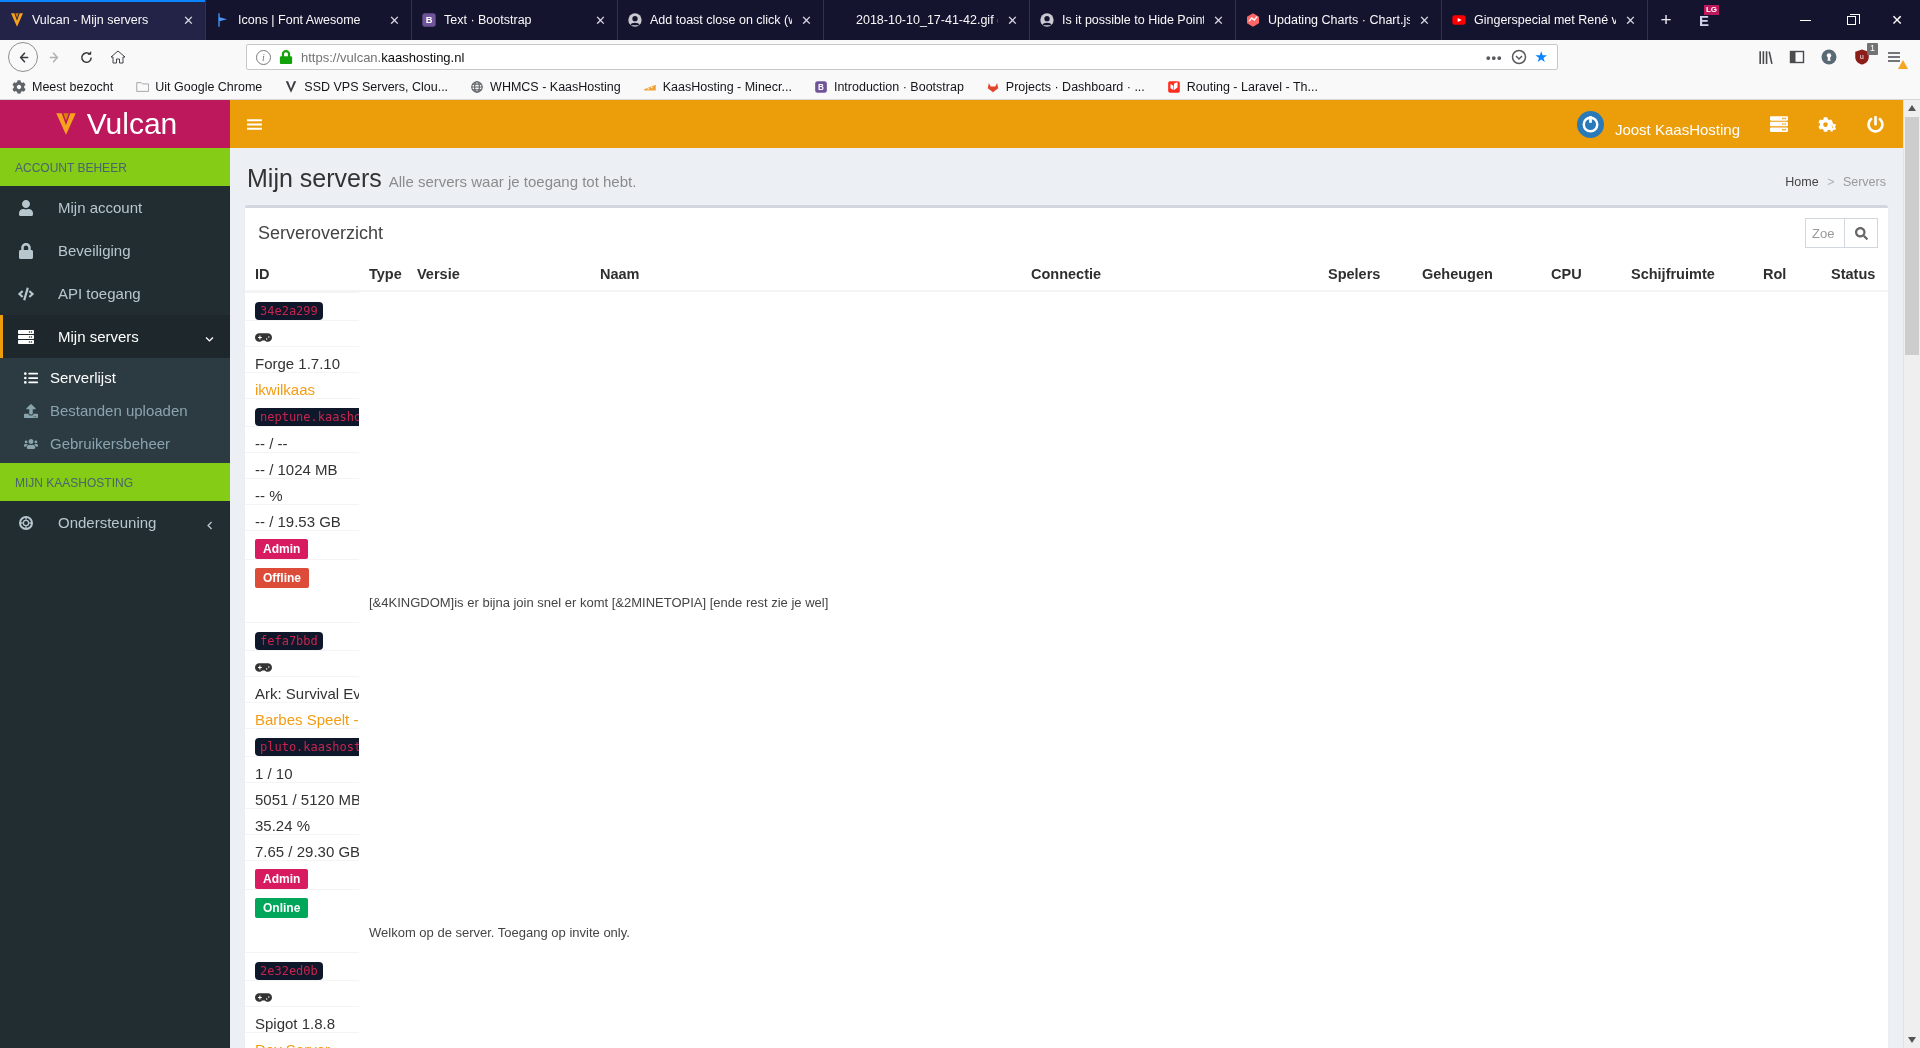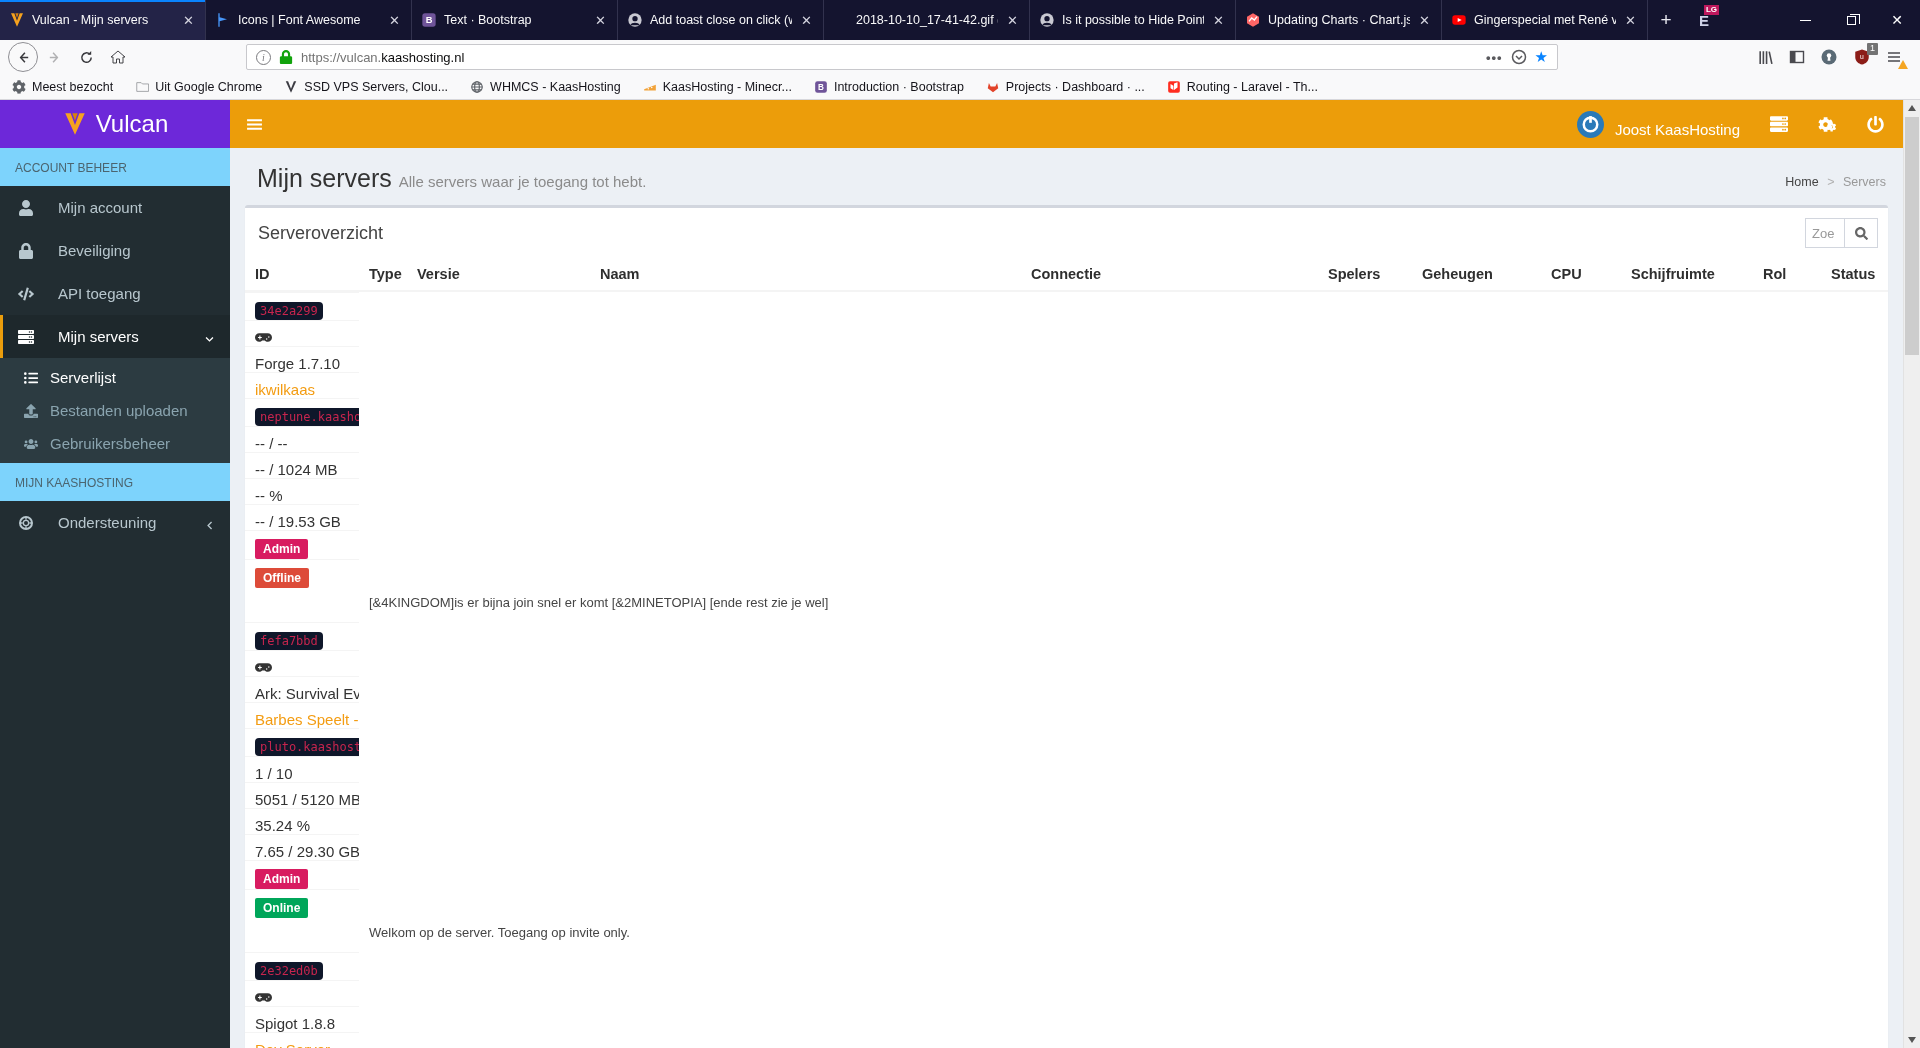--- a/index.html
+++ b/index.html
@@ -54,42 +54,42 @@
   .relpos { position:relative; }
 
   .bookmarksbar { height:26px; background:#f9f9fa; border-bottom:1px solid #d7d7db;
                   display:flex; align-items:center; padding:0 12px; gap:22px; font-size:12.5px; color:#15141a; }
   .bm { display:flex; align-items:center; gap:6px; }
 
   
   .page { position:relative; display:flex; height:948px; background:#ecf0f5; }
 
   .sidebar { width:230px; flex:0 0 230px; background:#222d32; display:flex; flex-direction:column; }
-  .logo { height:48px; background:#6d28d9; display:flex; align-items:center; justify-content:center; gap:8px;
-          color:#fff; font-size:24px;text-align:center; }
-  .menu-header { padding:13px 15px 11px; font-size:12px; color:#4b646f; background:#7dd3fc; }
+  .logo { height:48px; background:#be185d; display:flex; align-items:center; justify-content:center; gap:8px;
+          color:#fff; font-size:30px;text-align:center; }
+  .menu-header { padding:13px 15px 11px; font-size:12px; color:#4b646f; background:#84cc16; }
   .menu-item { display:flex; align-items:flex-end; gap:22px; padding:13px 15px 13px 12px;
                color:#b8c7ce; font-size:15px; border-left:3px solid transparent; cursor:pointer; }
   .menu-item .mi-icon { width:21px; display:flex; justify-content:center; }
   .menu-item.active { background:#1e282c; color:#fff; border-left-color:#eb9d0c; }
   .chev { margin-left:auto; color:inherit; }
   .submenu { background:#2c3b41; padding:3px 0; }
   .sub-item { display:flex; align-items:center; gap:10px; padding:8px 15px 8px 21px; color:#8aa4af; font-size:15px; cursor:pointer; }
   .sub-item.active { color:#fff; }
   .sub-item .mi-icon { width:19px; display:flex; justify-content:center; }
 
   .main { flex:1; display:flex; flex-direction:column; min-width:0; }
   .navbar { height:48px; background:#ec9d0a; display:flex; align-items:center; color:#fff; flex:0 0 48px; }
   .hamburger { width:48px; height:48px; display:flex; align-items:center; justify-content:center; }
   .nav-right { margin-left:auto; display:flex; align-items:center; gap:30px; padding-right:36px; }
   .user-box { display:flex; align-items:flex-end; gap:11px; font-size:15px; }
   .avatar { width:27px; height:27px; border-radius:50%; background:#2a7ab9; display:flex; align-items:center; justify-content:center; }
 
   .content { flex:1; padding:0 32px 0 15px; overflow:hidden; }
-  .content-header { display:flex; align-items:flex-start; justify-content:space-between; padding:16px 2px 12px;margin-left:10px; }
+  .content-header { display:flex; align-items:flex-start; justify-content:space-between; padding:16px 2px 12px; }
   .page-title { margin:0; font-size:25px; font-weight:normal; color:#333; }
   .page-title small { font-size:15px; color:#8b8b8b; margin-left:7px; }
   .breadcrumb { font-size:12.5px; color:#999; margin-top:11px; }
   .breadcrumb .home { color:#444; text-decoration:none; }
   .crumb-sep { margin:0 5px; color:#b0b0b0; }
 
   .box { background:#fff; border-top:3px solid #d2d6de; border-radius:3px; box-shadow:0 1px 1px rgba(0,0,0,.1); }
   .box-header { position:relative; padding:10px; height:50px; }
   .box-title { font-size:18px; color:#444; margin:5px 0 0 3px; display:inline-block; }
   .search-group { position:absolute; right:10px; top:10px; display:flex; }

